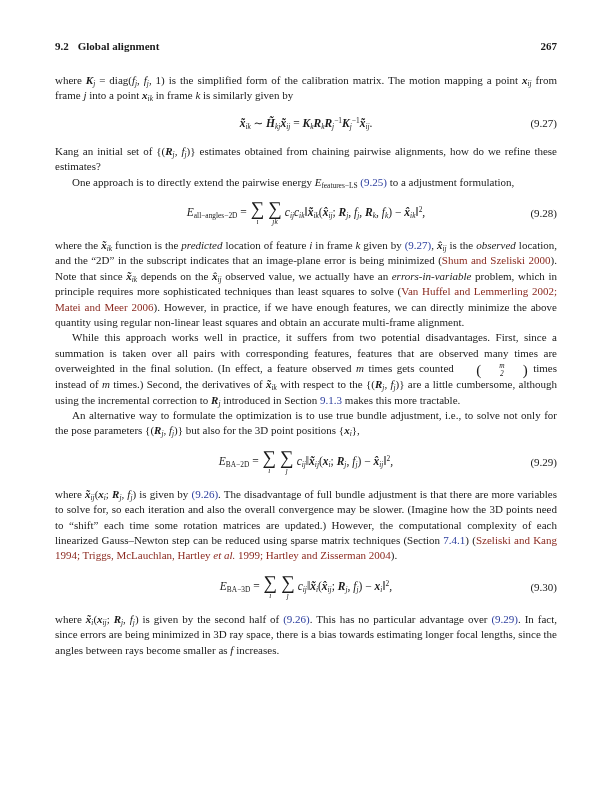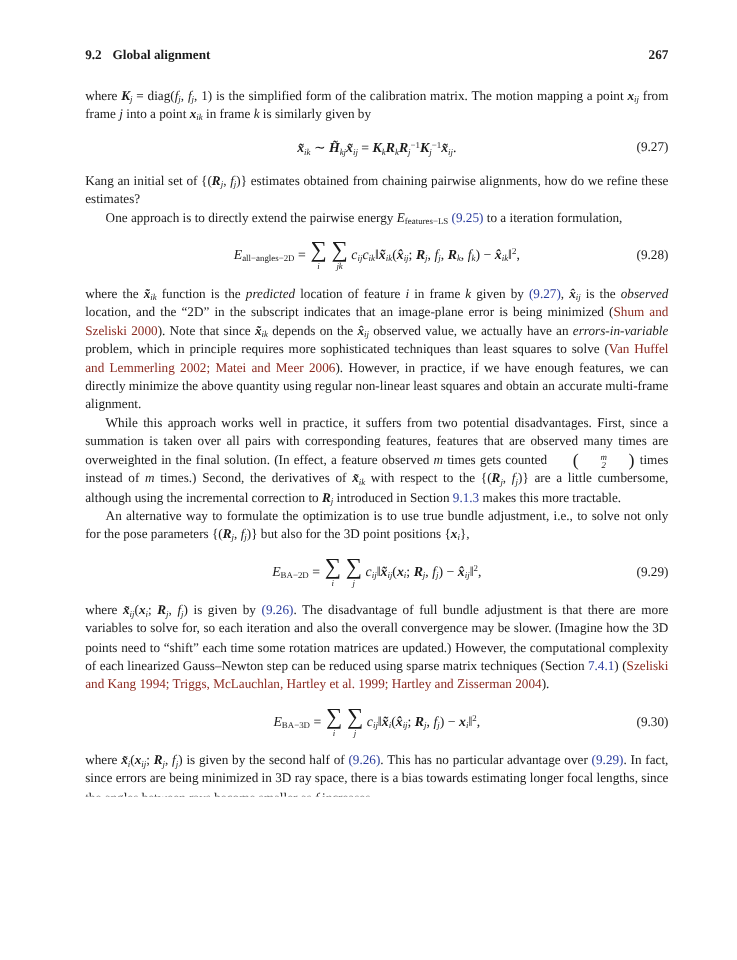--- a/index.html
+++ b/index.html
@@ -1,21 +1,21 @@
 <!DOCTYPE html>
 <html><head>
 <meta charset="utf-8">
 <style>
   html,body { margin:0; padding:0; background:#ffffff; }
   .page {
     position:relative;
     width:614px; height:664px;
     background:#ffffff;
     box-sizing:border-box;
-    padding:40px 57px 0 71px;
+    padding:40px 57px 0 55px;
     font-family:"Liberation Serif", serif;
     color:#1a1a1a;
     overflow:hidden;
     border-radius:31px;
   }
   .running-header {
     display:flex; justify-content:space-between; align-items:baseline;
     font-weight:bold; font-size:11px;
     margin-bottom:21px;
   }
@@ -28,21 +28,21 @@
   .para.indent { text-indent:17px; }
   .i, em { font-style:italic; }
   .v { font-weight:bold; font-style:italic; }
   sub.sub, sub.subr, sup.sup { font-size:7.4px; line-height:0; }
   sub.sub { font-style:italic; }
   sub.subr { font-style:normal; }
   sub.sub, sub.subr { vertical-align:-2px; }
   sup.sup { vertical-align:4px; }
   .ref { color:#2c3e9e; }
   .cite { color:#8b2a20; }
-  .citei { color:#8b2a20; }
+  .citei { color:#8b2a20; font-style:italic; }
   .equation {
     position:relative;
     display:flex; align-items:center; justify-content:center;
     margin:10px 0 12px 0;
     font-size:11.5px;
     min-height:18px;
   }
   .eq-body { text-align:right; }
   .eq-num {
     position:absolute; right:0; top:50%;
@@ -75,21 +75,21 @@
     </span>
     <span>267</span>
   </div>
   <div>
       <p class="para"><span class="">where </span><span class="v">K</span><sub class="sub">j</sub><span class=""> = diag(</span><span class="i">f</span><sub class="sub">j</sub><span class="">, </span><span class="i">f</span><sub class="sub">j</sub><span class="">, 1) is the simplified form of the calibration matrix. The motion mapping a point </span><span class="v">x</span><sub class="sub">ij</sub><span class=""> from frame </span><span class="i">j</span><span class=""> into a point </span><span class="v">x</span><sub class="sub">ik</sub><span class=""> in frame </span><span class="i">k</span><span class=""> is similarly given by</span></p>
       <div class="equation">
         <span class="eq-body"><span class="v">x̃</span><sub class="sub">ik</sub><span class=""> ∼ </span><span class="v">H̃</span><sub class="sub">kj</sub><span class="v">x̃</span><sub class="sub">ij</sub><span class=""> = </span><span class="v">K</span><sub class="sub">k</sub><span class="v">R</span><sub class="sub">k</sub><span class="v">R</span><sub class="sub">j</sub><sup class="sup">−1</sup><span class="v">K</span><sub class="sub">j</sub><sup class="sup">−1</sup><span class="v">x̃</span><sub class="sub">ij</sub><span class="">.</span></span>
         <span class="eq-num">(9.27)</span>
       </div>
       <p class="para"><span class="">Kang an initial set of {(</span><span class="v">R</span><sub class="sub">j</sub><span class="">, </span><span class="i">f</span><sub class="sub">j</sub><span class="">)} estimates obtained from chaining pairwise alignments, how do we refine these estimates?</span></p>
-      <p class="para indent"><span class="">One approach is to directly extend the pairwise energy </span><span class="i">E</span><sub class="subr">features−LS</sub><span class=""> </span><span class="ref" style="color: rgb(44, 62, 158);">(9.25)</span><span class=""> to a iteration formulation,</span></p>
+      <p class="para indent"><span class="">One approach is to directly extend the pairwise energy </span><span class="i">E</span><sub class="subr">features−LS</sub><span class=""> </span><span class="ref" style="color: rgb(44, 62, 158);">(9.25)</span><span class=""> to a adjustment formulation,</span></p>
       <div class="equation">
         <span class="eq-body"><span class="i">E</span><sub class="subr">all−angles−2D</sub><span class=""> = </span><span class="sum">
             <span class="sigma">∑</span>
             <span class="sum-limit">i</span>
           </span><span class="sum">
             <span class="sigma">∑</span>
             <span class="sum-limit">jk</span>
           </span><span class="i">c</span><sub class="sub">ij</sub><span class="i">c</span><sub class="sub">ik</sub><span class="">‖</span><span class="v">x̃</span><sub class="sub">ik</sub><span class="">(</span><span class="v">x̂</span><sub class="sub">ij</sub><span class="">; </span><span class="v">R</span><sub class="sub">j</sub><span class="">, </span><span class="i">f</span><sub class="sub">j</sub><span class="">, </span><span class="v">R</span><sub class="sub">k</sub><span class="">, </span><span class="i">f</span><sub class="sub">k</sub><span class="">) − </span><span class="v">x̂</span><sub class="sub">ik</sub><span class="">‖</span><sup class="sup">2</sup><span class="">,</span></span>
         <span class="eq-num">(9.28)</span>
       </div>

